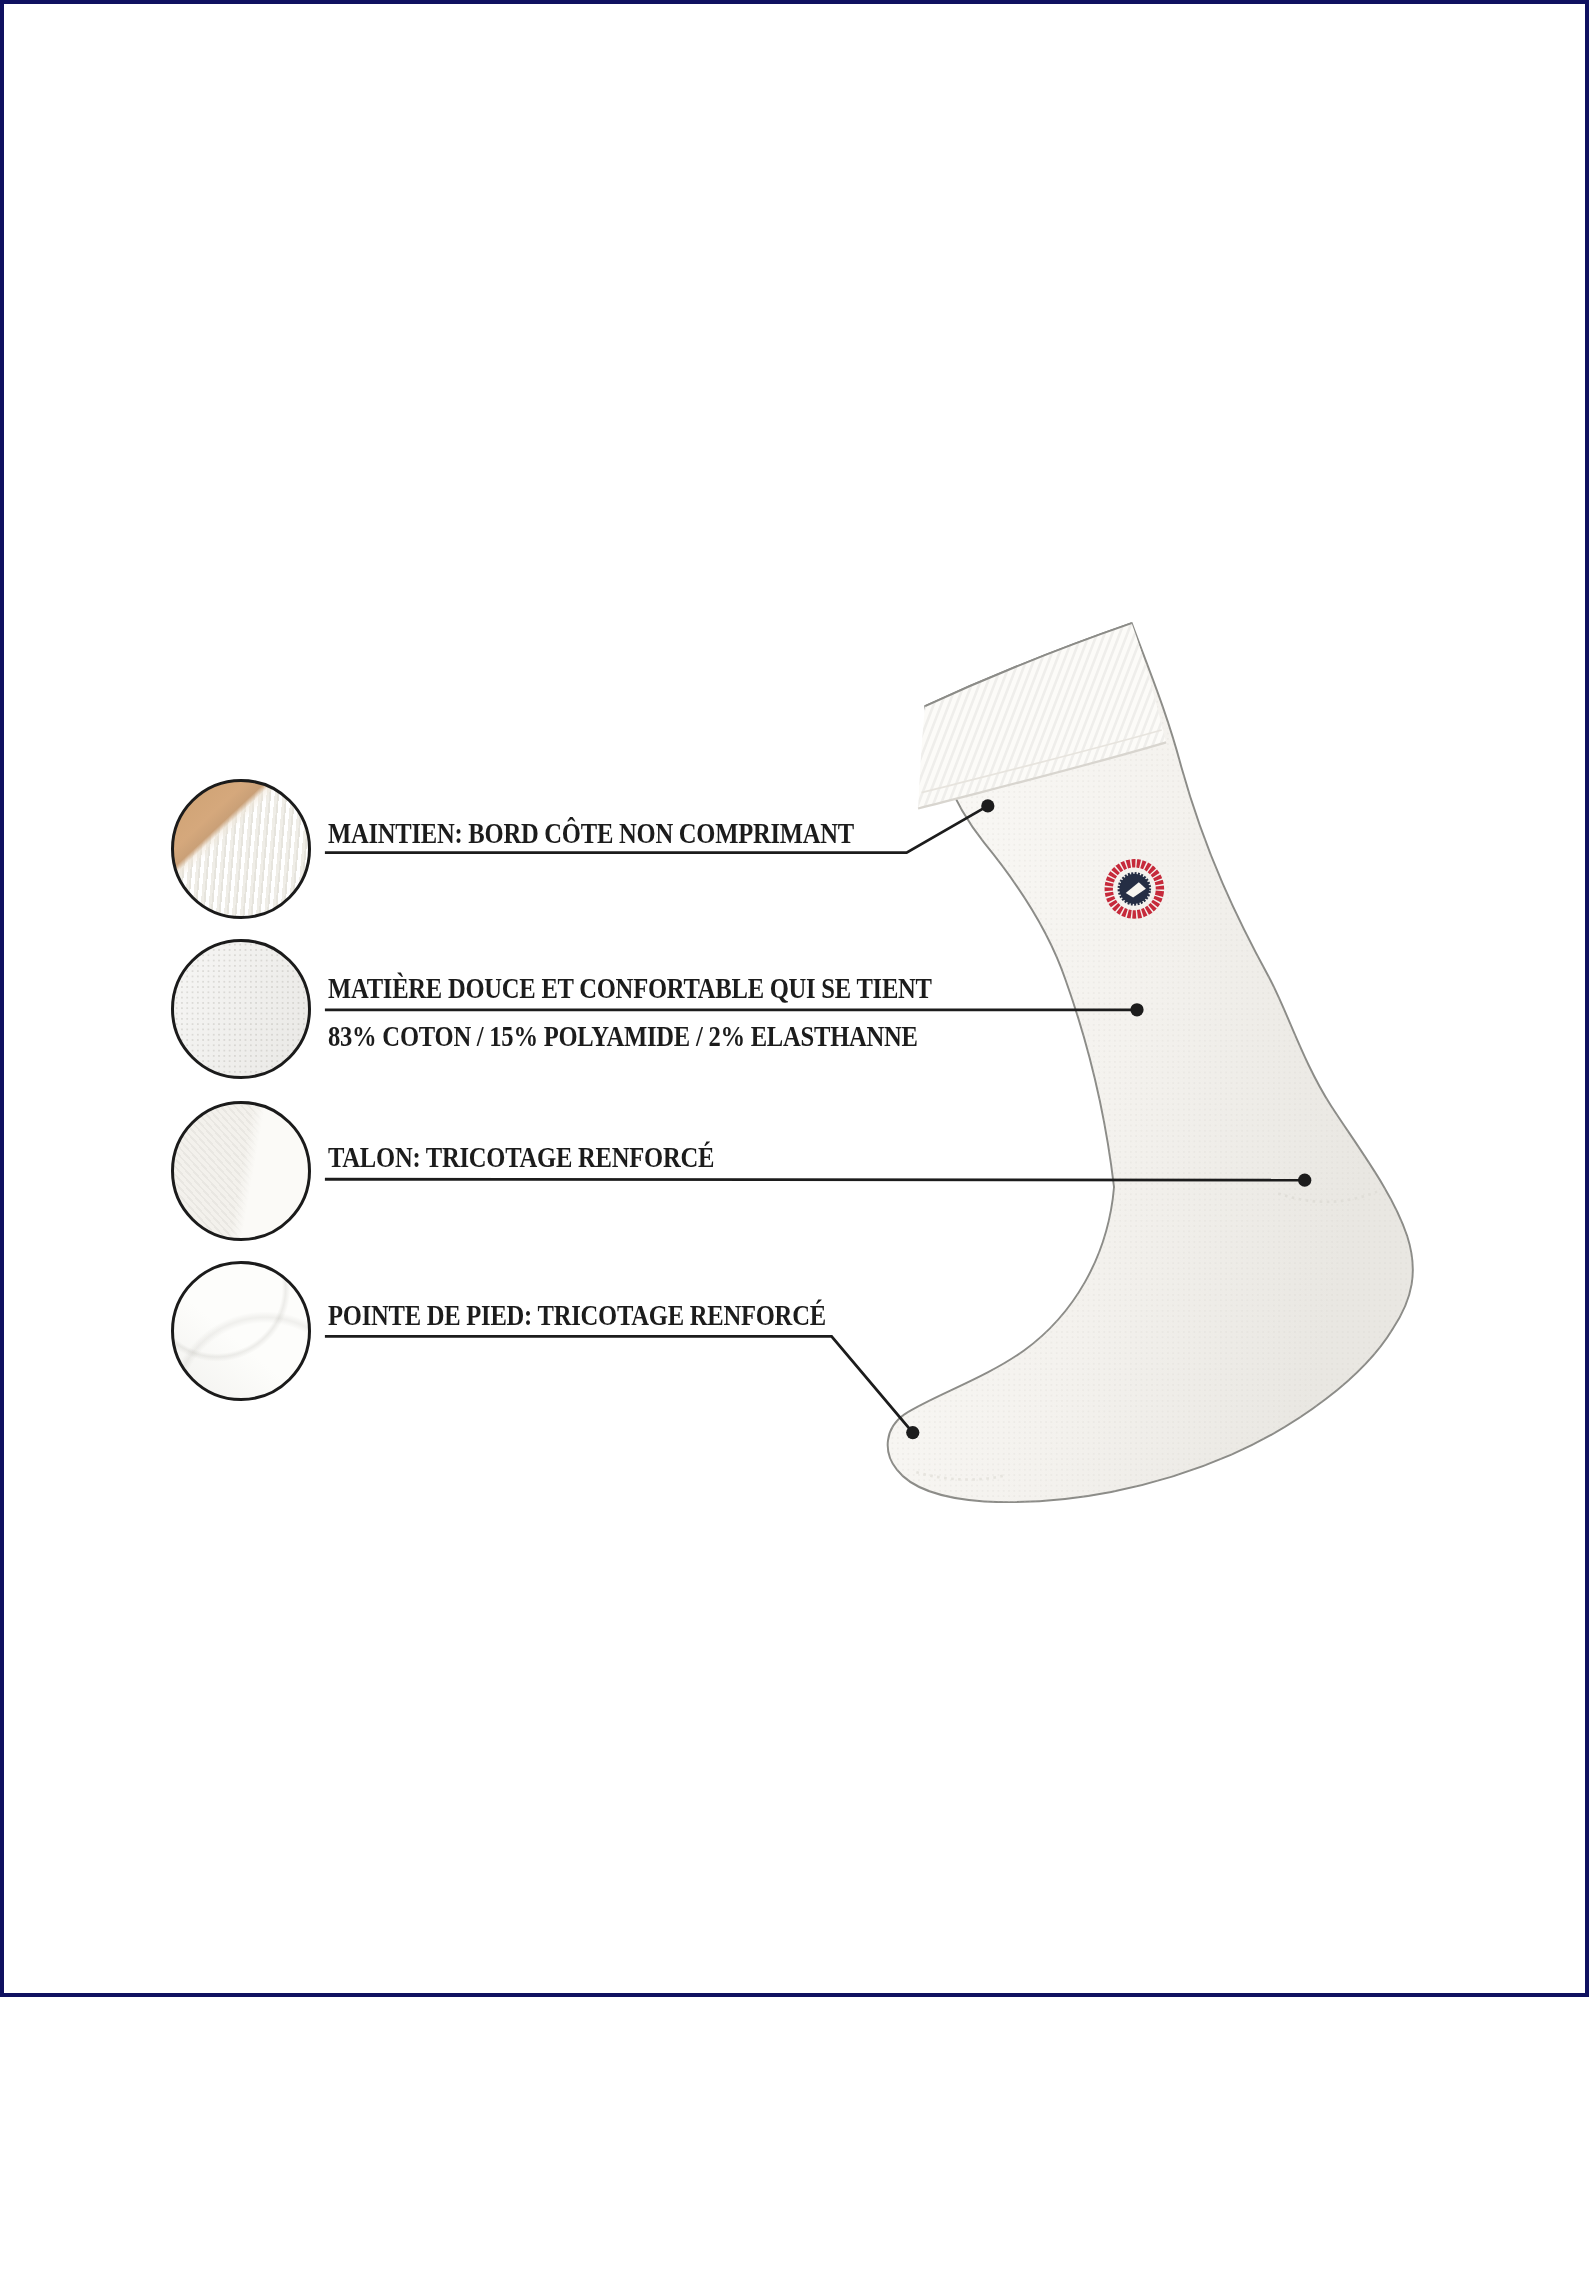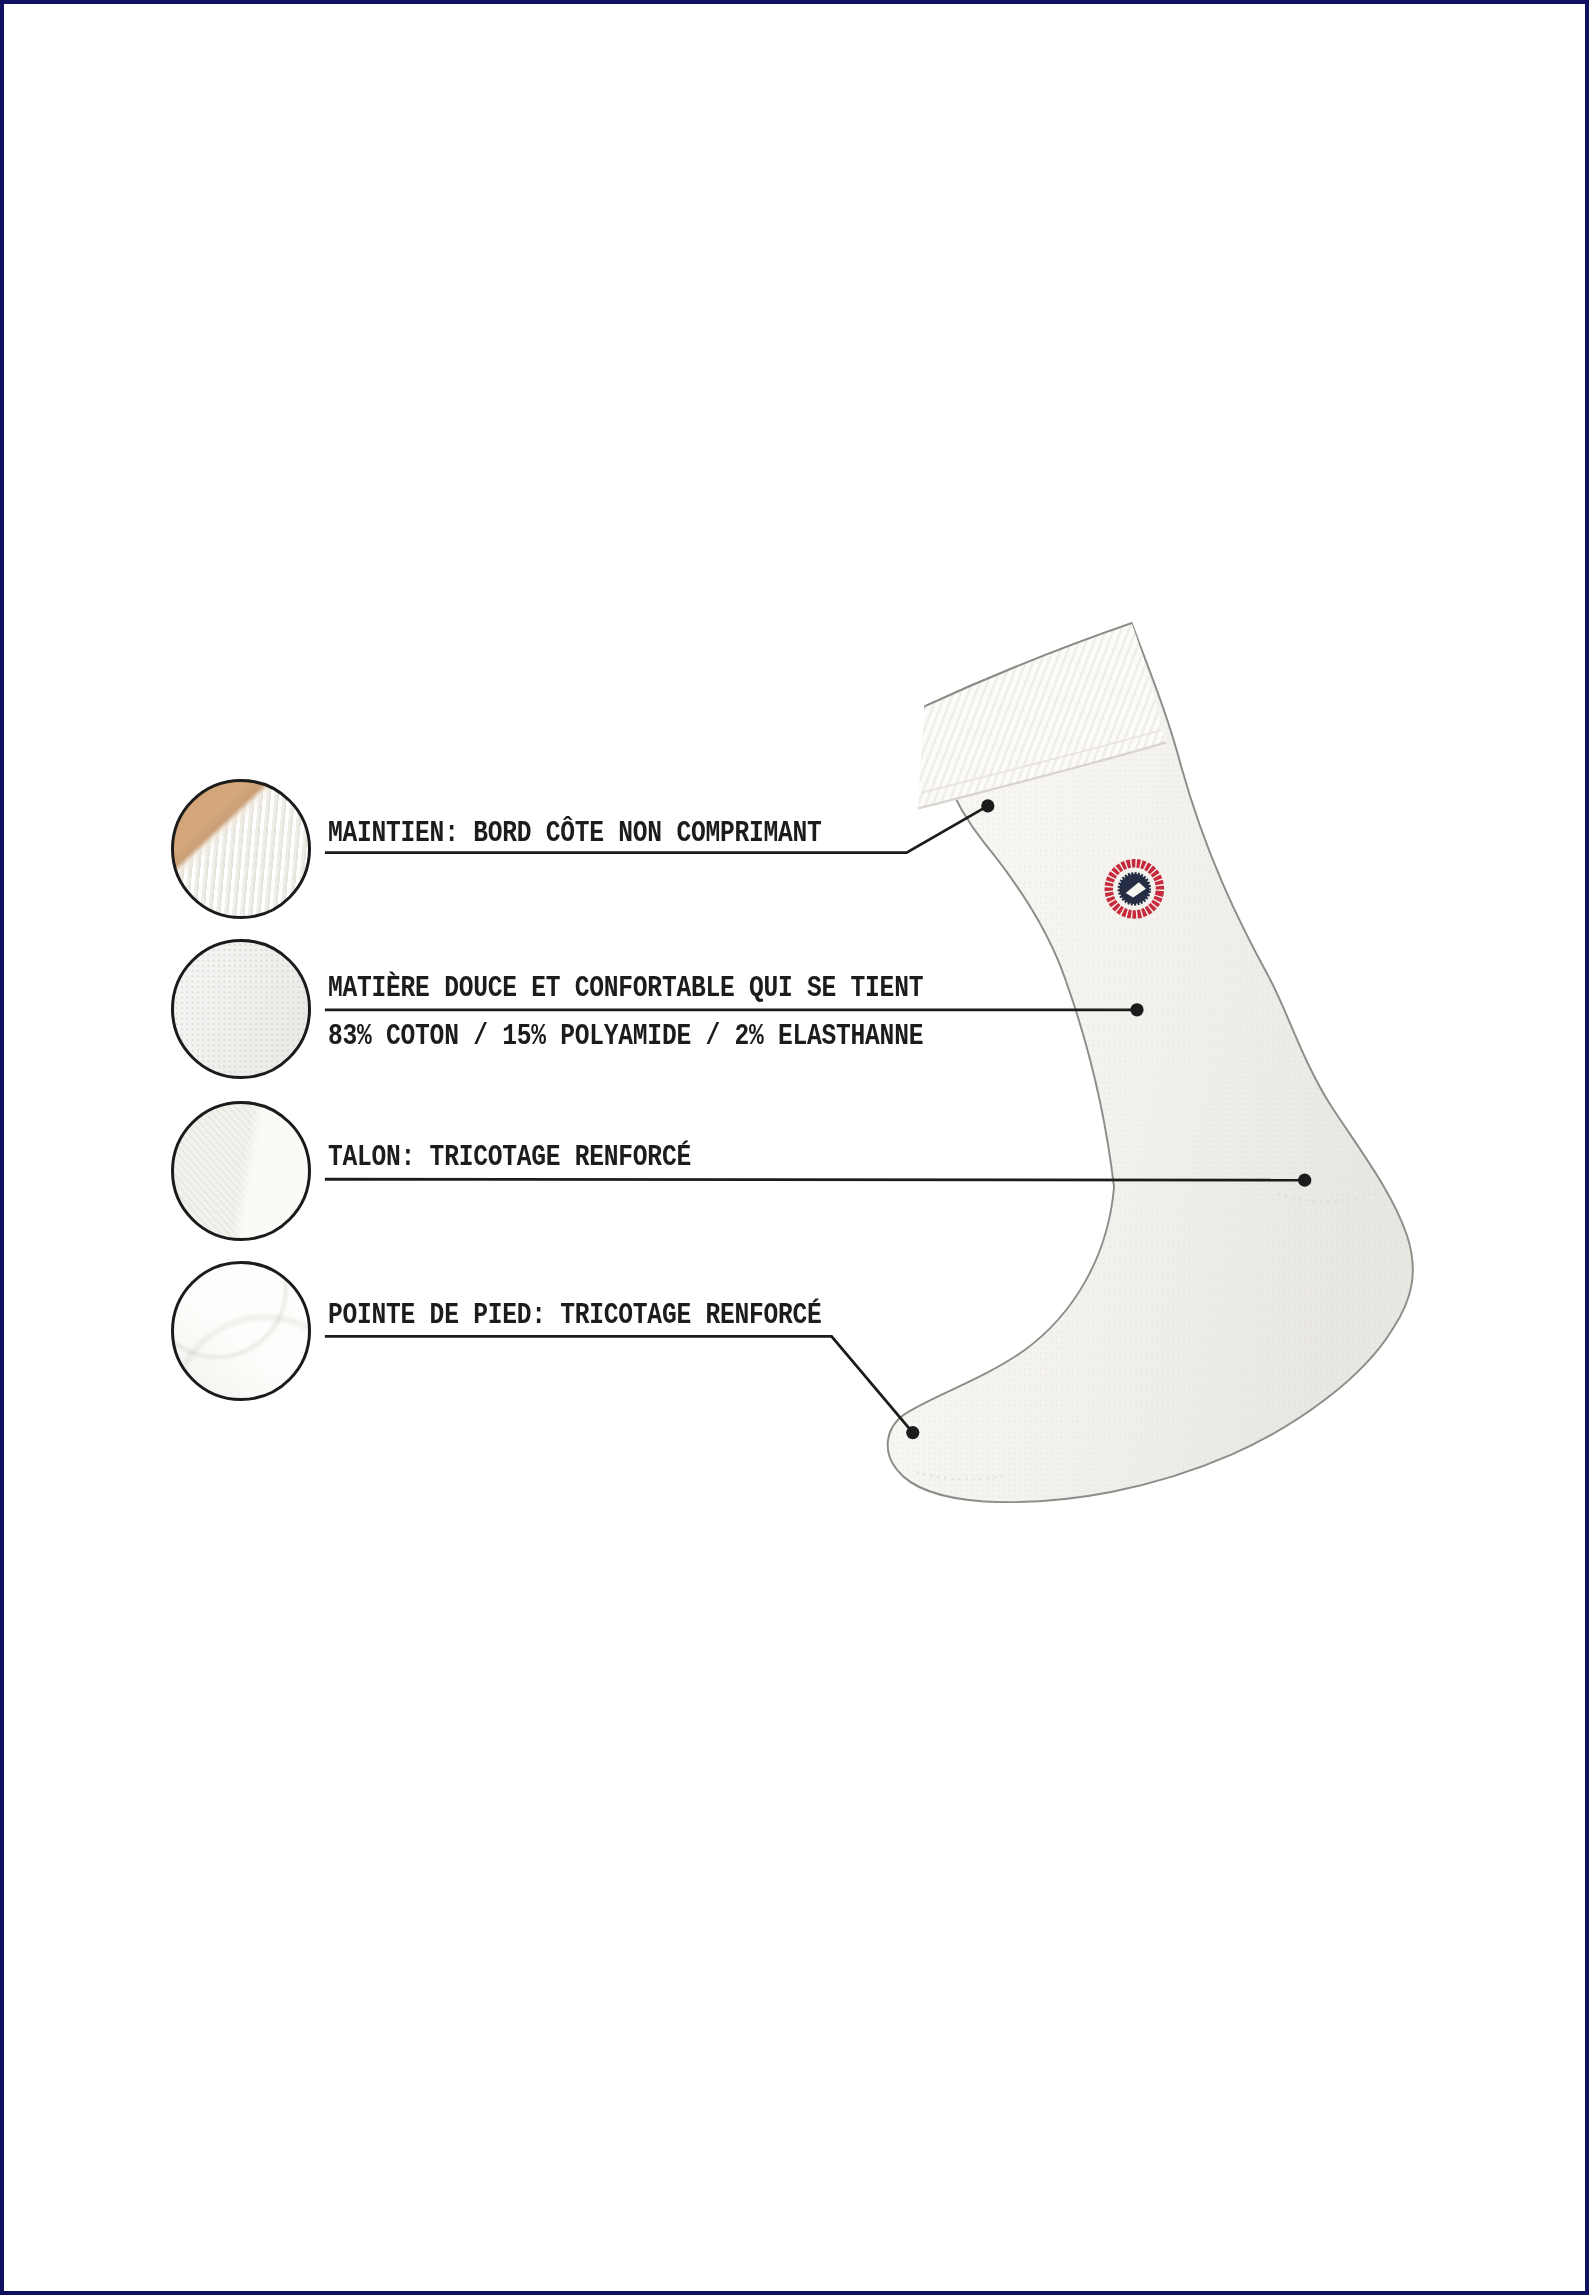--- a/index.html
+++ b/index.html
@@ -3,24 +3,24 @@
 <meta charset="utf-8">
 <style>
   :root{
     --ink:#1c1c1c;
     --frame:#0f1160;
     --outline:#8c8c88;
   }
   html,body{margin:0;padding:0;background:#ffffff;}
   #canvas{
     position:relative;
-    width:1589px;height:2295px;
+    width:1589px;height:1997px;
     background:#ffffff;
     overflow:hidden;
-    font-family:Liberation Mono, monospace;
+    font-family:Liberation Serif, serif;
   }
   .frame{
     position:absolute;inset:0;
     border:4.4px solid var(--frame);
     box-sizing:border-box;
     pointer-events:none;
   }
   svg.scene{position:absolute;left:0;top:0;}
   .label{
     position:absolute;

